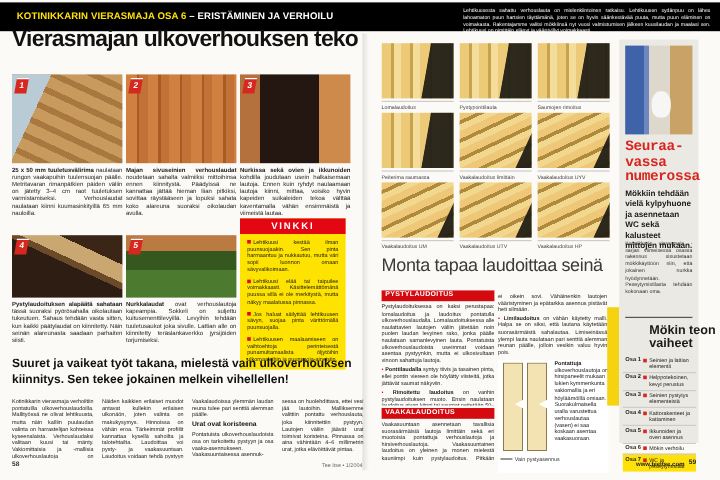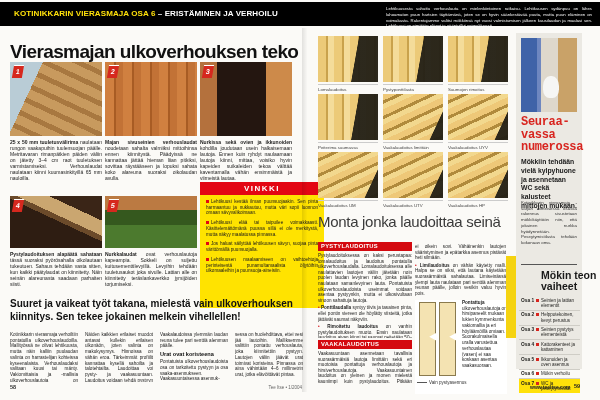--- a/index.html
+++ b/index.html
@@ -6,38 +6,38 @@
   .canvas{position:relative;width:600px;height:400px;background:#fbfaf7;overflow:hidden;
           font-family:"Liberation Sans",sans-serif;color:#1d1d1b;}
   
   .header{position:absolute;left:0;top:2px;width:600px;height:24px;background:#000000;}
   .header-title{position:absolute;left:14px;top:7px;font-size:8px;font-weight:bold;white-space:nowrap;letter-spacing:.1px;}
   .ht-y{color:#ffe10a;}
   .ht-w{color:#ffffff;font-weight:bold;}
   .header-intro{position:absolute;left:386px;top:4px;width:206px;font-size:4.3px;line-height:1.35;
                 color:#fff;text-align:justify;}
   
-  .headline{position:absolute;left:10px;top:41px;font-size:19px;font-weight:bold;letter-spacing:-.6px;
+  .headline{position:absolute;left:10px;top:22px;font-size:19px;font-weight:bold;letter-spacing:-.6px;
             color:#111;white-space:nowrap;}
   .photo{position:absolute;width:92px;overflow:hidden;}
   .ph1{left:10px;top:62px;height:74px;background:linear-gradient(115deg,#b9ccd6 0 26%,rgba(0,0,0,0) 26%),
        repeating-linear-gradient(25deg,#c89a5e 0 9px,#a87840 9px 14px);}
   .ph2{left:105px;top:62px;height:74px;background:repeating-linear-gradient(90deg,#d08040 0 9px,#a85c24 9px 11px,#c27236 11px 18px);}
   .ph3{left:200px;top:62px;height:74px;background:linear-gradient(90deg,#b4713d 0 18%,#241610 18% 72%,#cd8a4a 72%);}
   .ph4{left:10px;top:196px;height:52px;background:linear-gradient(25deg,#2e1d12 0 52%,#6b4a2a 52% 58%,#caa670 58% 74%,#3a2517 74%);}
   .ph5{left:105px;top:196px;height:52px;background:linear-gradient(180deg,#bb7a42 0 26%,#35581e 26% 55%,#4c7a2e 55%);}
   .badge{position:absolute;left:3px;top:3px;width:10px;height:12px;background:#d6281e;color:#fff;
          font-size:7px;font-weight:bold;text-align:center;line-height:12px;transform:skewX(-10deg);
          border-top:1.5px solid #fff;}
   .cap{position:absolute;width:92px;font-size:5px;line-height:1.2;text-align:justify;color:#222;margin:0;}
   .cb{font-weight:bold;}
   .cap1{left:10px;top:139px;} .cap2{left:105px;top:139px;} .cap3{left:200px;top:139px;}
   .cap4{left:10px;top:251px;} .cap5{left:105px;top:251px;}
   
-  .vinkki{position:absolute;left:200px;top:182px;width:124px;height:126px;background:#ffe300;}
+  .vinkki{position:absolute;left:200px;top:182px;width:88px;height:126px;background:#ffe300;}
   .vinkki-hd{height:13px;background:#e30613;color:#fff;font-size:8px;font-weight:bold;text-align:center;
              line-height:13px;letter-spacing:1.5px;}
   .vbullet{margin:4px 6px 0 6px;font-size:4.6px;line-height:1.25;text-align:justify;color:#1a1a1a;}
   .sq{display:inline-block;width:3px;height:3px;background:#e30613;margin-right:2px;}
   .standfirst{position:absolute;left:10px;top:297px;width:292px;font-size:10px;font-weight:bold;
               line-height:1.3;color:#111;margin:0;}
   .bodycol{position:absolute;top:332px;width:68px;height:50px;overflow:hidden;font-size:4.6px;
            line-height:1.25;text-align:justify;color:#222;}
   .bc1{left:10px;} .bc2{left:85px;} .bc3{left:160px;} .bc4{left:235px;}
   .colsub{font-size:5.6px;font-weight:bold;margin:2px 0 1px 0;color:#111;}
@@ -195,21 +195,21 @@
     </div>
   <div class="pcell pc2 pr3">
       <div class="pimg h"></div>
       <div class="plabel">Vaakalaudoitus UTV</div>
     </div>
   <div class="pcell pc3 pr3">
       <div class="pimg h"></div>
       <div class="plabel">Vaakalaudoitus HP</div>
     </div>
 
-  <div class="rheading">Monta jonka laudoittaa seinä</div>
+  <div class="rheading">Monta tapaa laudoittaa seinä</div>
 
   <div class="redbar rb1">PYSTYLAUDOITUS</div>
   <div class="rcol rc1">
     <span>Pystylaudoituksessa on kaksi perustapaa: lomalaudoitus ja laudoitus pontatulla ulkoverhouslaudalla. Lomalaudoituksessa alle naulattavien lautojen väliin jätetään noin puolen laudan levyinen rako, jonka päälle naulataan samanlevyinen lauta. Pontatuista ulkoverhouslaudoista useimmat voidaan asentaa pystyynkin, mutta ei ulkosivultaan vinoon sahattuja lautoja.</span>
     <p class="rbullet"><span class="dot">•</span> <span class="cb">Ponttilaudalla</span> <span>syntyy tiivis ja tasainen pinta, ellei pontin viereen ole höylätty viisteitä, jotka jättävät saumat näkyviin.</span></p>
     <p class="rbullet"><span class="dot">•</span> <span class="cb">Rimoitettu laudoitus</span> <span>on vanhin pystylaudoituksen muoto. Ensin naulataan laudoitus aivan kiinni tai saumat peitetään 50–70 mm rimoilla. Laudoitus on tiivis ja lomalaudoitusta siistimpi.</span></p>
   </div>
 
   <div class="redbar rb2">VAAKALAUDOITUS</div>
   <div class="rcol rc2">Vaakasuuntaan asennetaan tavallisia suorasärmäisiä lautoja limittäin sekä eri muotoisia pontattuja verhouslautoja ja hirsiverhouslautoja. Vaakasuuntainen laudoitus on yleinen ja monen mielestä kauniimpi kuin pystylaudoitus. Pitkään matalaan rakennukseen vaakalaudoitus</div>

